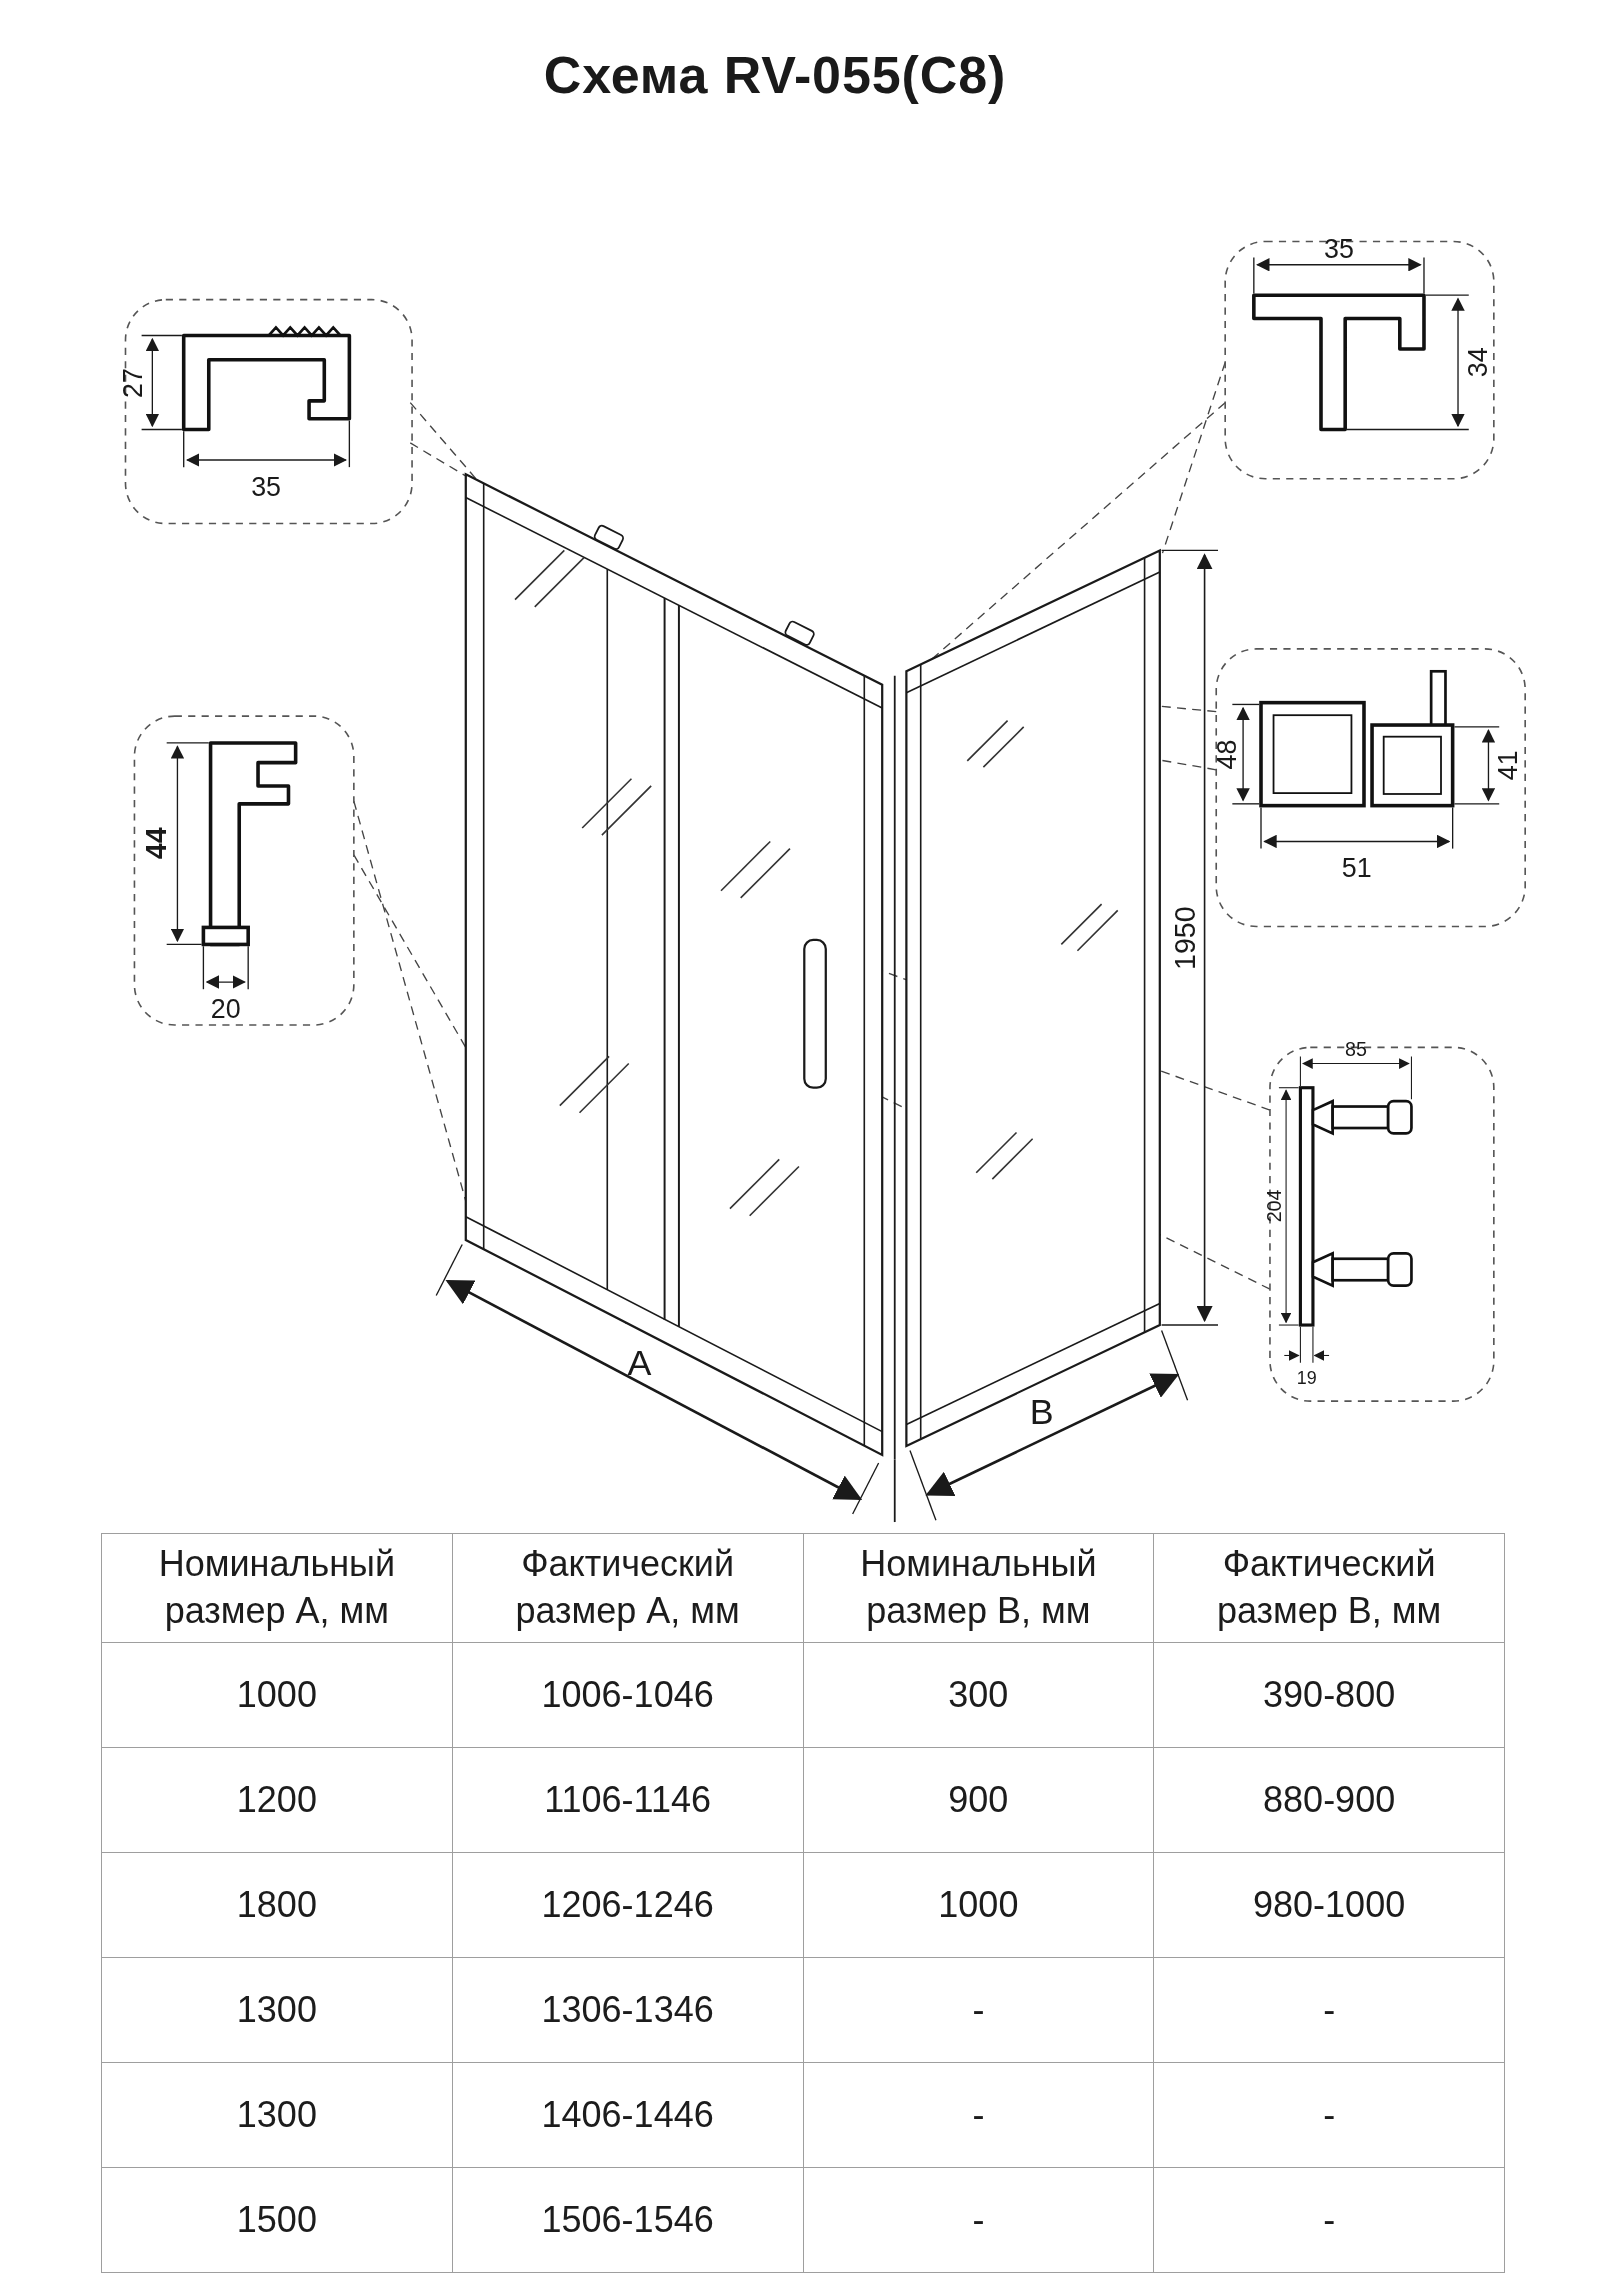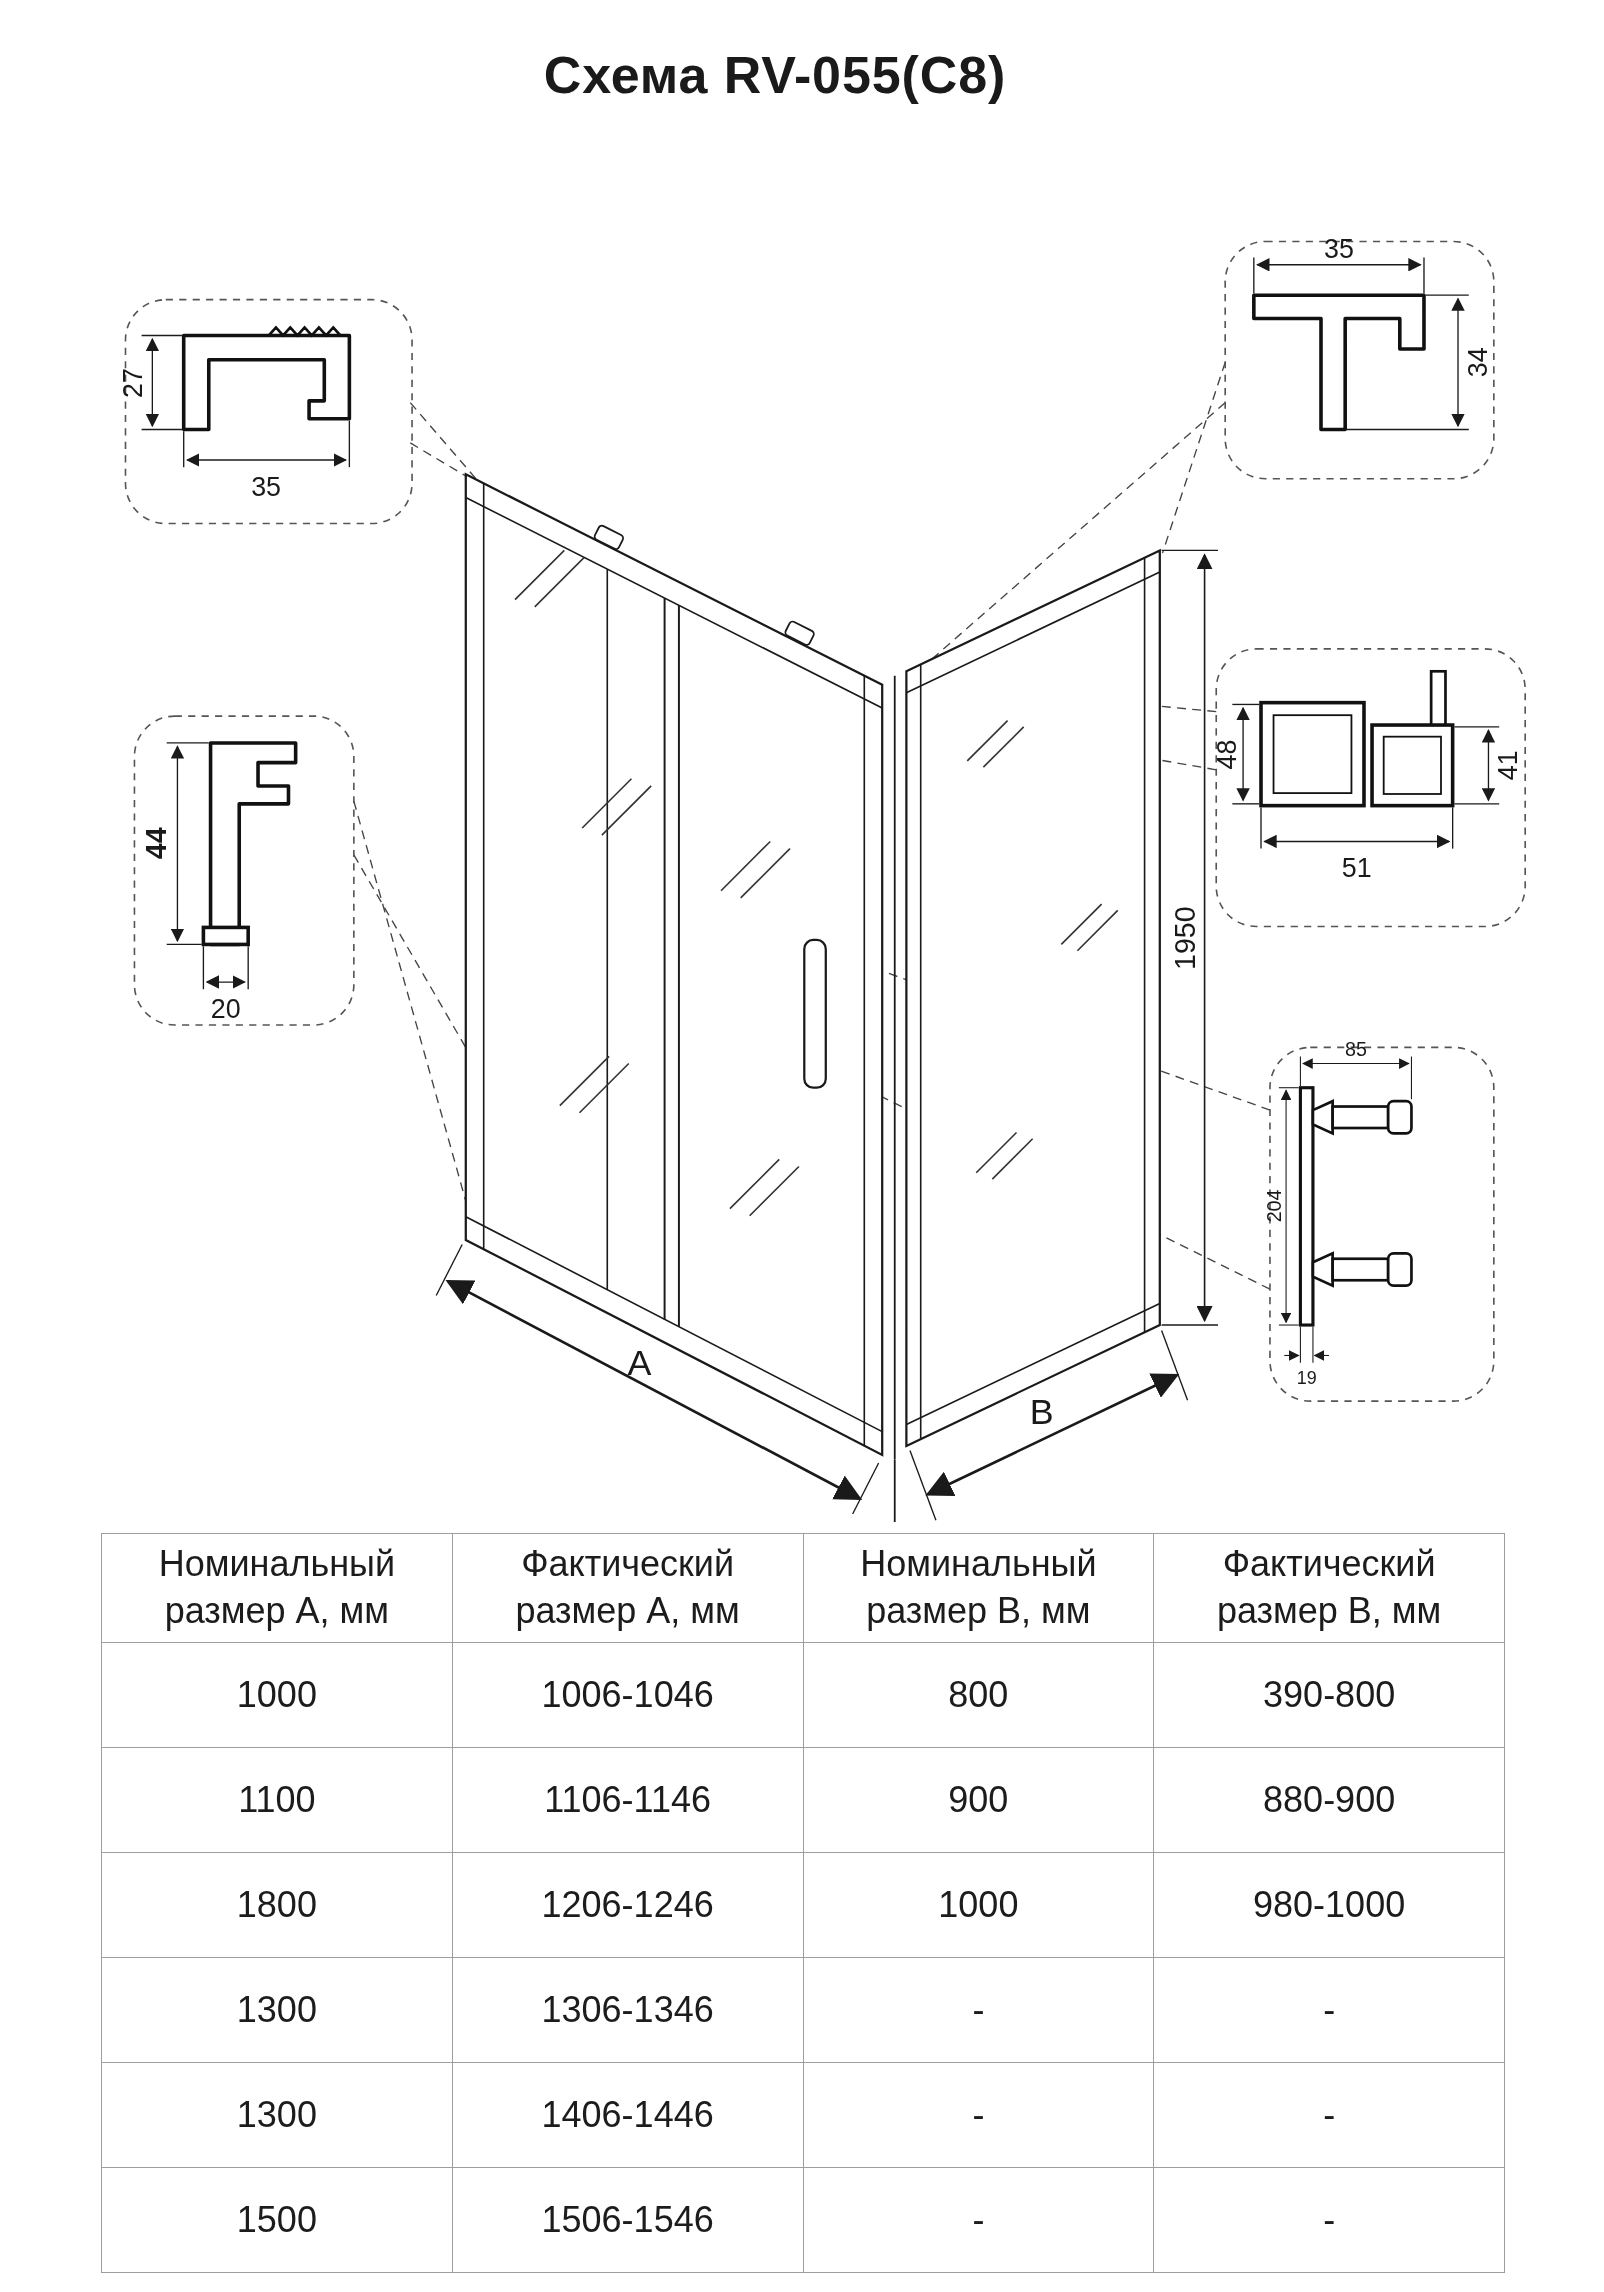--- a/index.html
+++ b/index.html
@@ -212,25 +212,25 @@
         <th>Номинальный
 размер В, мм</th>
         <th>Фактический
 размер В, мм</th>
       </tr>
     </thead>
     <tbody>
       <tr>
         <td>1000</td>
         <td>1006-1046</td>
-        <td>800</td>
+        <td>300</td>
         <td>390-800</td>
       </tr>
       <tr>
-        <td>1100</td>
+        <td>1200</td>
         <td>1106-1146</td>
         <td>900</td>
         <td>880-900</td>
       </tr>
       <tr>
         <td>1800</td>
         <td>1206-1246</td>
         <td>1000</td>
         <td>980-1000</td>
       </tr>

